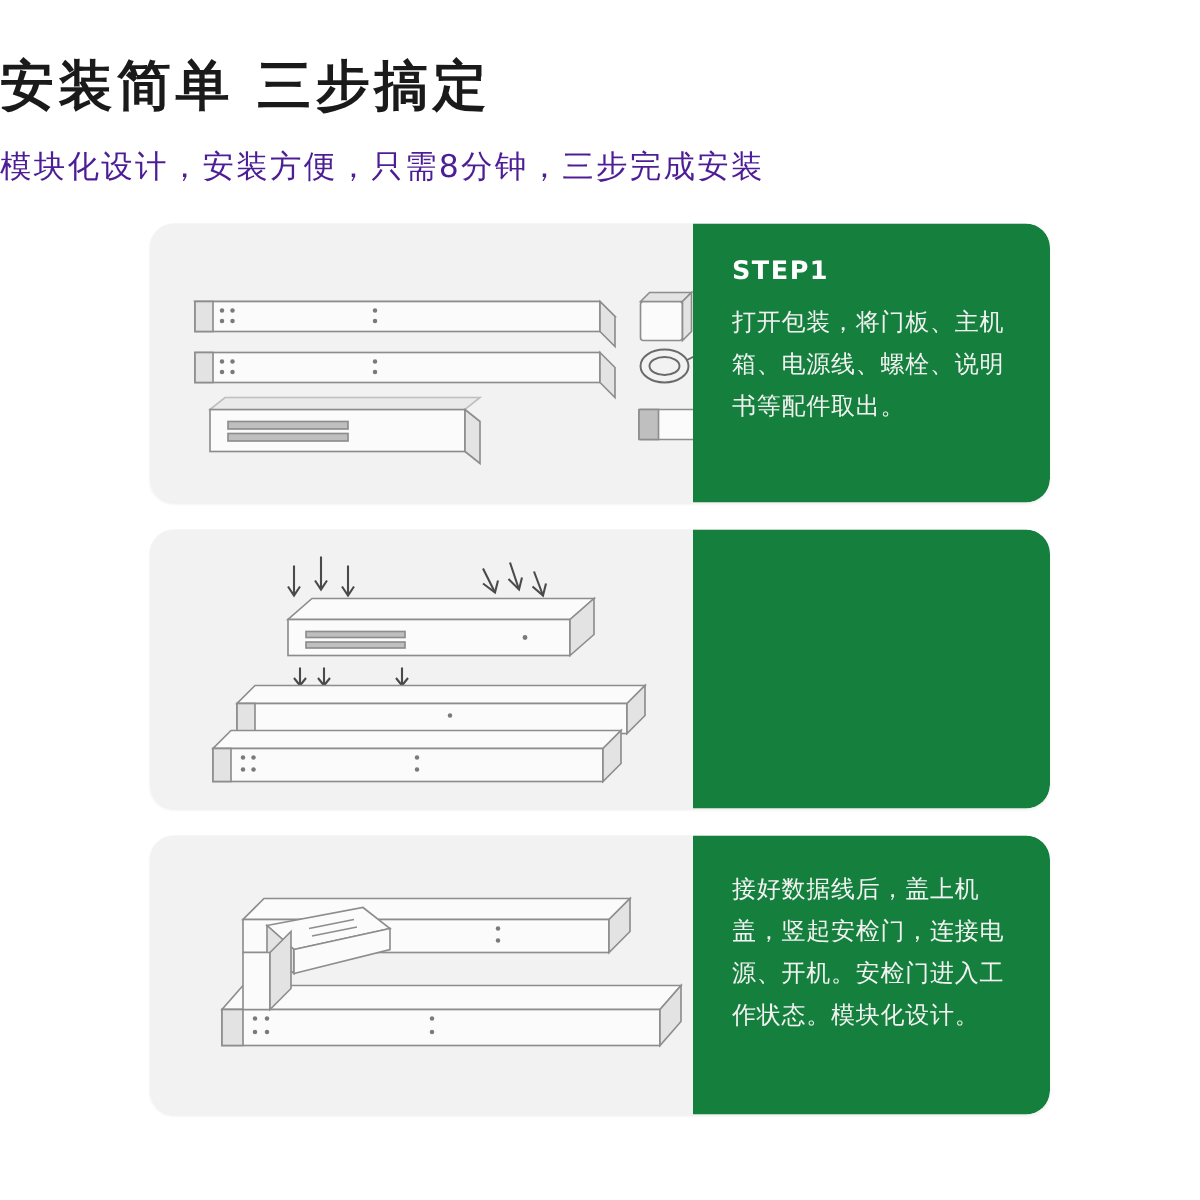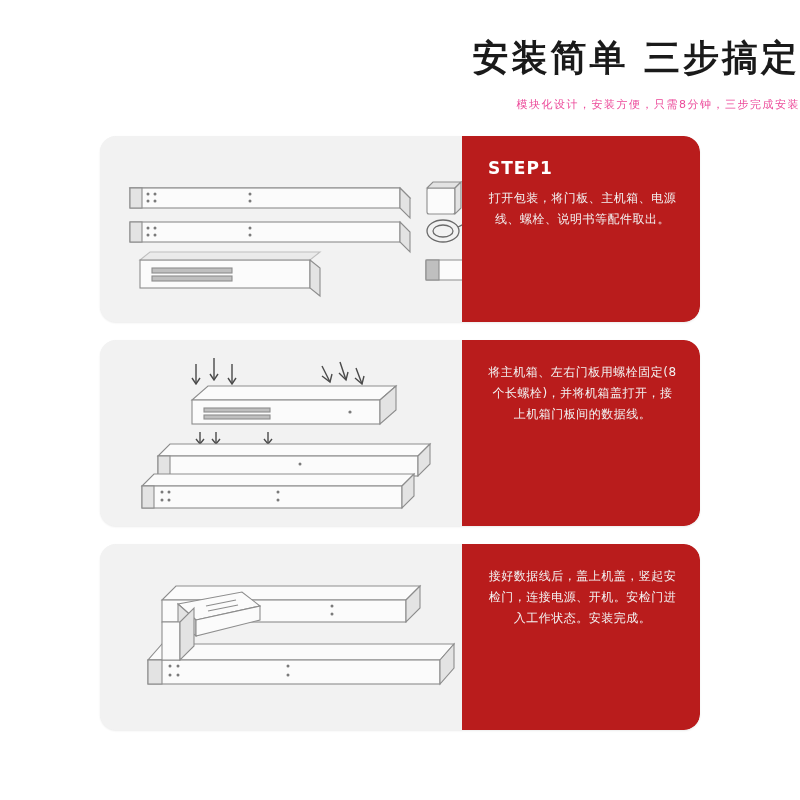--- a/index.html
+++ b/index.html
@@ -13,34 +13,34 @@
   .page {
     position: relative;
     width: 800px;
     height: 800px;
     background: #ffffff;
     padding: 0;
   }
 
   
   .header {
-    text-align: right;
+    text-align: left;
     padding-top: 36px;
   }
   .title {
     font-size: 36px;
     font-weight: bold;
     color: #1a1a1a;
     letter-spacing: 3px;
     line-height: 1.2;
   }
   .subtitle {
     margin-top: 18px;
-    font-size: 11px;
-    color: #ec4899;
+    font-size: 21px;
+    color: #4c1d95;
     letter-spacing: 1.5px;
   }
 
   
   .steps {
     margin-top: 24px;
     padding: 0 100px;
     display: flex;
     flex-direction: column;
     gap: 18px;
@@ -56,37 +56,36 @@
   }
   .step-illus {
     position: relative;
     width: 362px;
     background: #f2f2f2;
     border-radius: 16px 0 0 16px;
     overflow: hidden;
   }
   .step-text {
     flex: 1;
-    background: #b91c1c;
+    background: #15803d;
     color: #ffffff;
     border-radius: 0 16px 16px 0;
     padding: 22px 23px 16px 26px;
   }
   .step-label {
     font-size: 17px;
     font-weight: bold;
     letter-spacing: 1px;
     margin-bottom: 10px;
   }
   .step-desc {
-    font-size: 12px;
+    font-size: 16px;
     line-height: 1.75;
     letter-spacing: 0.5px;
     color: #f2f2f2;
-    text-align: center;
   }
 
   
   svg.illus { display: block; width: 100%; height: 100%; }
   .ln { fill: none; stroke: #8d8d8d; stroke-width: 1.1; }
   .ln-d { fill: none; stroke: #6a6a6a; stroke-width: 1.3; }
   .fill-w { fill: #fbfbfb; stroke: #8d8d8d; stroke-width: 1.1; }
   .fill-g { fill: #e3e3e3; stroke: #8d8d8d; stroke-width: 1.1; }
   .fill-dg { fill: #bfbfbf; stroke: #8d8d8d; stroke-width: 1.1; }
   .dot { fill: #7a7a7a; }
@@ -220,21 +219,20 @@
             <circle class="dot" cx="62" cy="152" r="1.5"></circle>
               <circle class="dot" cx="69" cy="152" r="1.5"></circle>
             <circle class="dot" cx="62" cy="160" r="1.5"></circle>
               <circle class="dot" cx="69" cy="160" r="1.5"></circle>
             <circle class="dot" cx="178" cy="152" r="1.5"></circle>
               <circle class="dot" cx="178" cy="160" r="1.5"></circle>
           </g>
         </svg>
       </div>
       <div class="step-text">
-        <div class="step-desc">将主机箱、左右门板用螺栓固定(8个长螺栓)，并将机箱盖打开，接上机箱门板间的数据线。</div>
       </div>
     </div>
 
     <div class="step-card">
       <div class="step-illus">
         <svg class="illus" viewBox="0 0 362 186">
 
           <g>
             <path class="fill-w" d="M62 56 L306 56 L320 42 L76 42 Z"></path>
             <rect class="fill-w" x="62" y="56" width="244" height="22"></rect>
@@ -264,18 +262,18 @@
               <circle class="dot" cx="188" cy="131" r="1.5"></circle>
           </g>
 
           <g>
             <path class="fill-w" d="M62 78 L80 78 L80 116 L62 116 Z"></path>
             <path class="fill-g" d="M80 78 L94 64 L94 102 L80 116 Z"></path>
           </g>
         </svg>
       </div>
       <div class="step-text">
-        <div class="step-desc">接好数据线后，盖上机盖，竖起安检门，连接电源、开机。安检门进入工作状态。安装完成。</div>
+        <div class="step-desc">接好数据线后，盖上机盖，竖起安检门，连接电源、开机。安检门进入工作状态。模块化设计。</div>
       </div>
     </div>
 
   </div>
 </div>
 
 </body></html>

